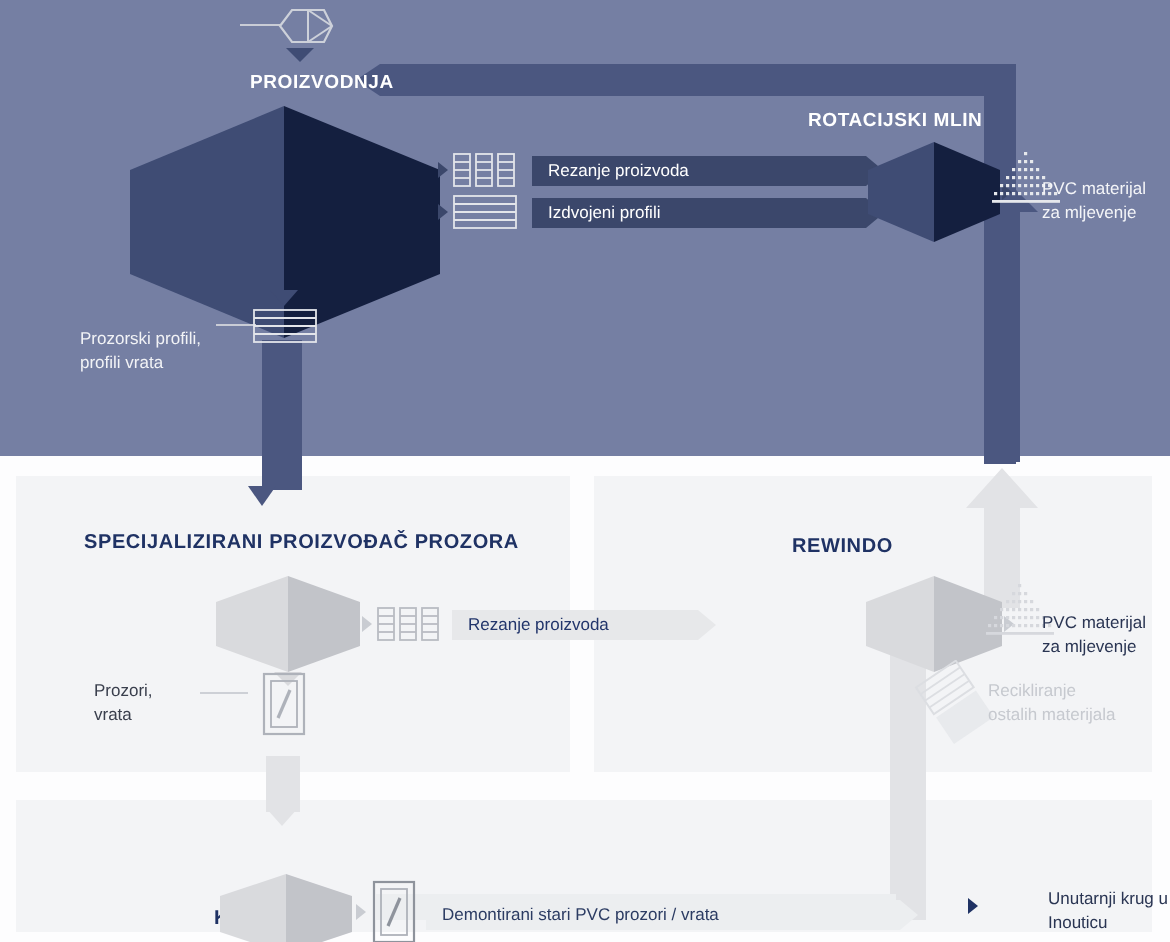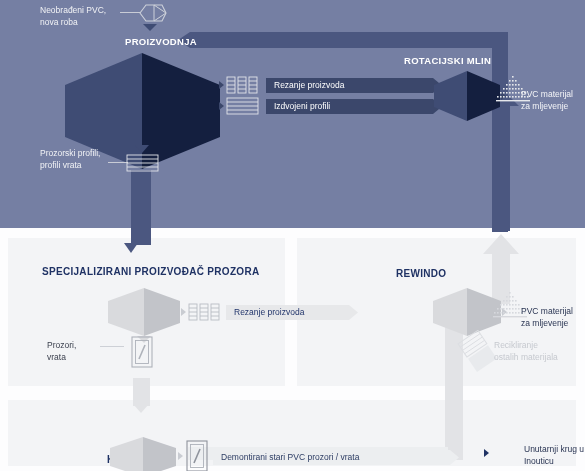--- a/index.html
+++ b/index.html
@@ -83,22 +83,20 @@
   <div class="ribbon" style="left:188px;top:447px;width:260px;height:13px;background:#eceef0;"></div>
 
   <svg class="ribbon" style="left:483px;top:36px;" width="36" height="195">
     <path d="M9,195 L9,70 L0,70 L18,52 L36,70 L27,70 L27,195 Z" fill="#4b5780"></path>
   </svg>
 
   <svg class="ribbon" style="left:483px;top:232px;" width="36" height="72">
     <path d="M9,72 L9,22 L0,22 L18,2 L36,22 L27,22 L27,72 Z" fill="#e2e3e6"></path>
   </svg>
 
-  <div class="lbl" style="left:40px;top:5px;color:#f2f3f6;">Neobrađeni PVC,
-nova roba</div>
 
   <div class="connector" style="left:120px;top:12px;width:20px;background:#c9ccd6;"></div>
   <svg class="iconbox" style="left:136px;top:2px;" width="32" height="22">
     <polygon points="4,11 10,3 26,3 30,11 26,19 10,19" fill="none" stroke="#cdd1da" stroke-width="1.1"></polygon>
     <line x1="18" y1="3" x2="18" y2="19" stroke="#cdd1da" stroke-width="1"></line>
     <line x1="18" y1="3" x2="30" y2="11" stroke="#cdd1da" stroke-width="1"></line>
     <line x1="18" y1="19" x2="30" y2="11" stroke="#cdd1da" stroke-width="1"></line>
   </svg>
   <div class="darrow" style="left:143px;top:24px;border-top:7px solid #3f4c74;"></div>
 
@@ -186,21 +184,21 @@
         <rect x="31" y="22" width="1.6" height="1.6"></rect>
         <rect x="34" y="22" width="1.6" height="1.6"></rect>
       <rect x="3" y="26" width="34" height="1.4"></rect>
     </g>
   </svg>
 
   <div class="lbl" style="left:521px;top:89px;color:#f4f5f8;">PVC materijal
 za mljevenje</div>
 
   <div class="darrow" style="left:135px;top:145px;border-top:8px solid #3f4c74;"></div>
-  <div class="lbl" style="left:40px;top:148px;color:#f2f3f6;">Prozorski profili,
+  <div class="lbl" style="left:40px;top:164px;color:#f2f3f6;">Prozorski profili,
 profili vrata</div>
   <div class="connector" style="left:108px;top:162px;width:20px;background:#c9ccd6;"></div>
   <svg class="iconbox" style="left:126px;top:154px;" width="34" height="18">
     <g fill="none" stroke="#e3e5ea" stroke-width="0.9">
       <rect x="1" y="1" width="31" height="16"></rect>
       <line x1="1" y1="5" x2="32" y2="5"></line>
         <line x1="1" y1="9" x2="32" y2="9"></line>
       <line x1="1" y1="13" x2="32" y2="13"></line>
     </g>
   </svg>

